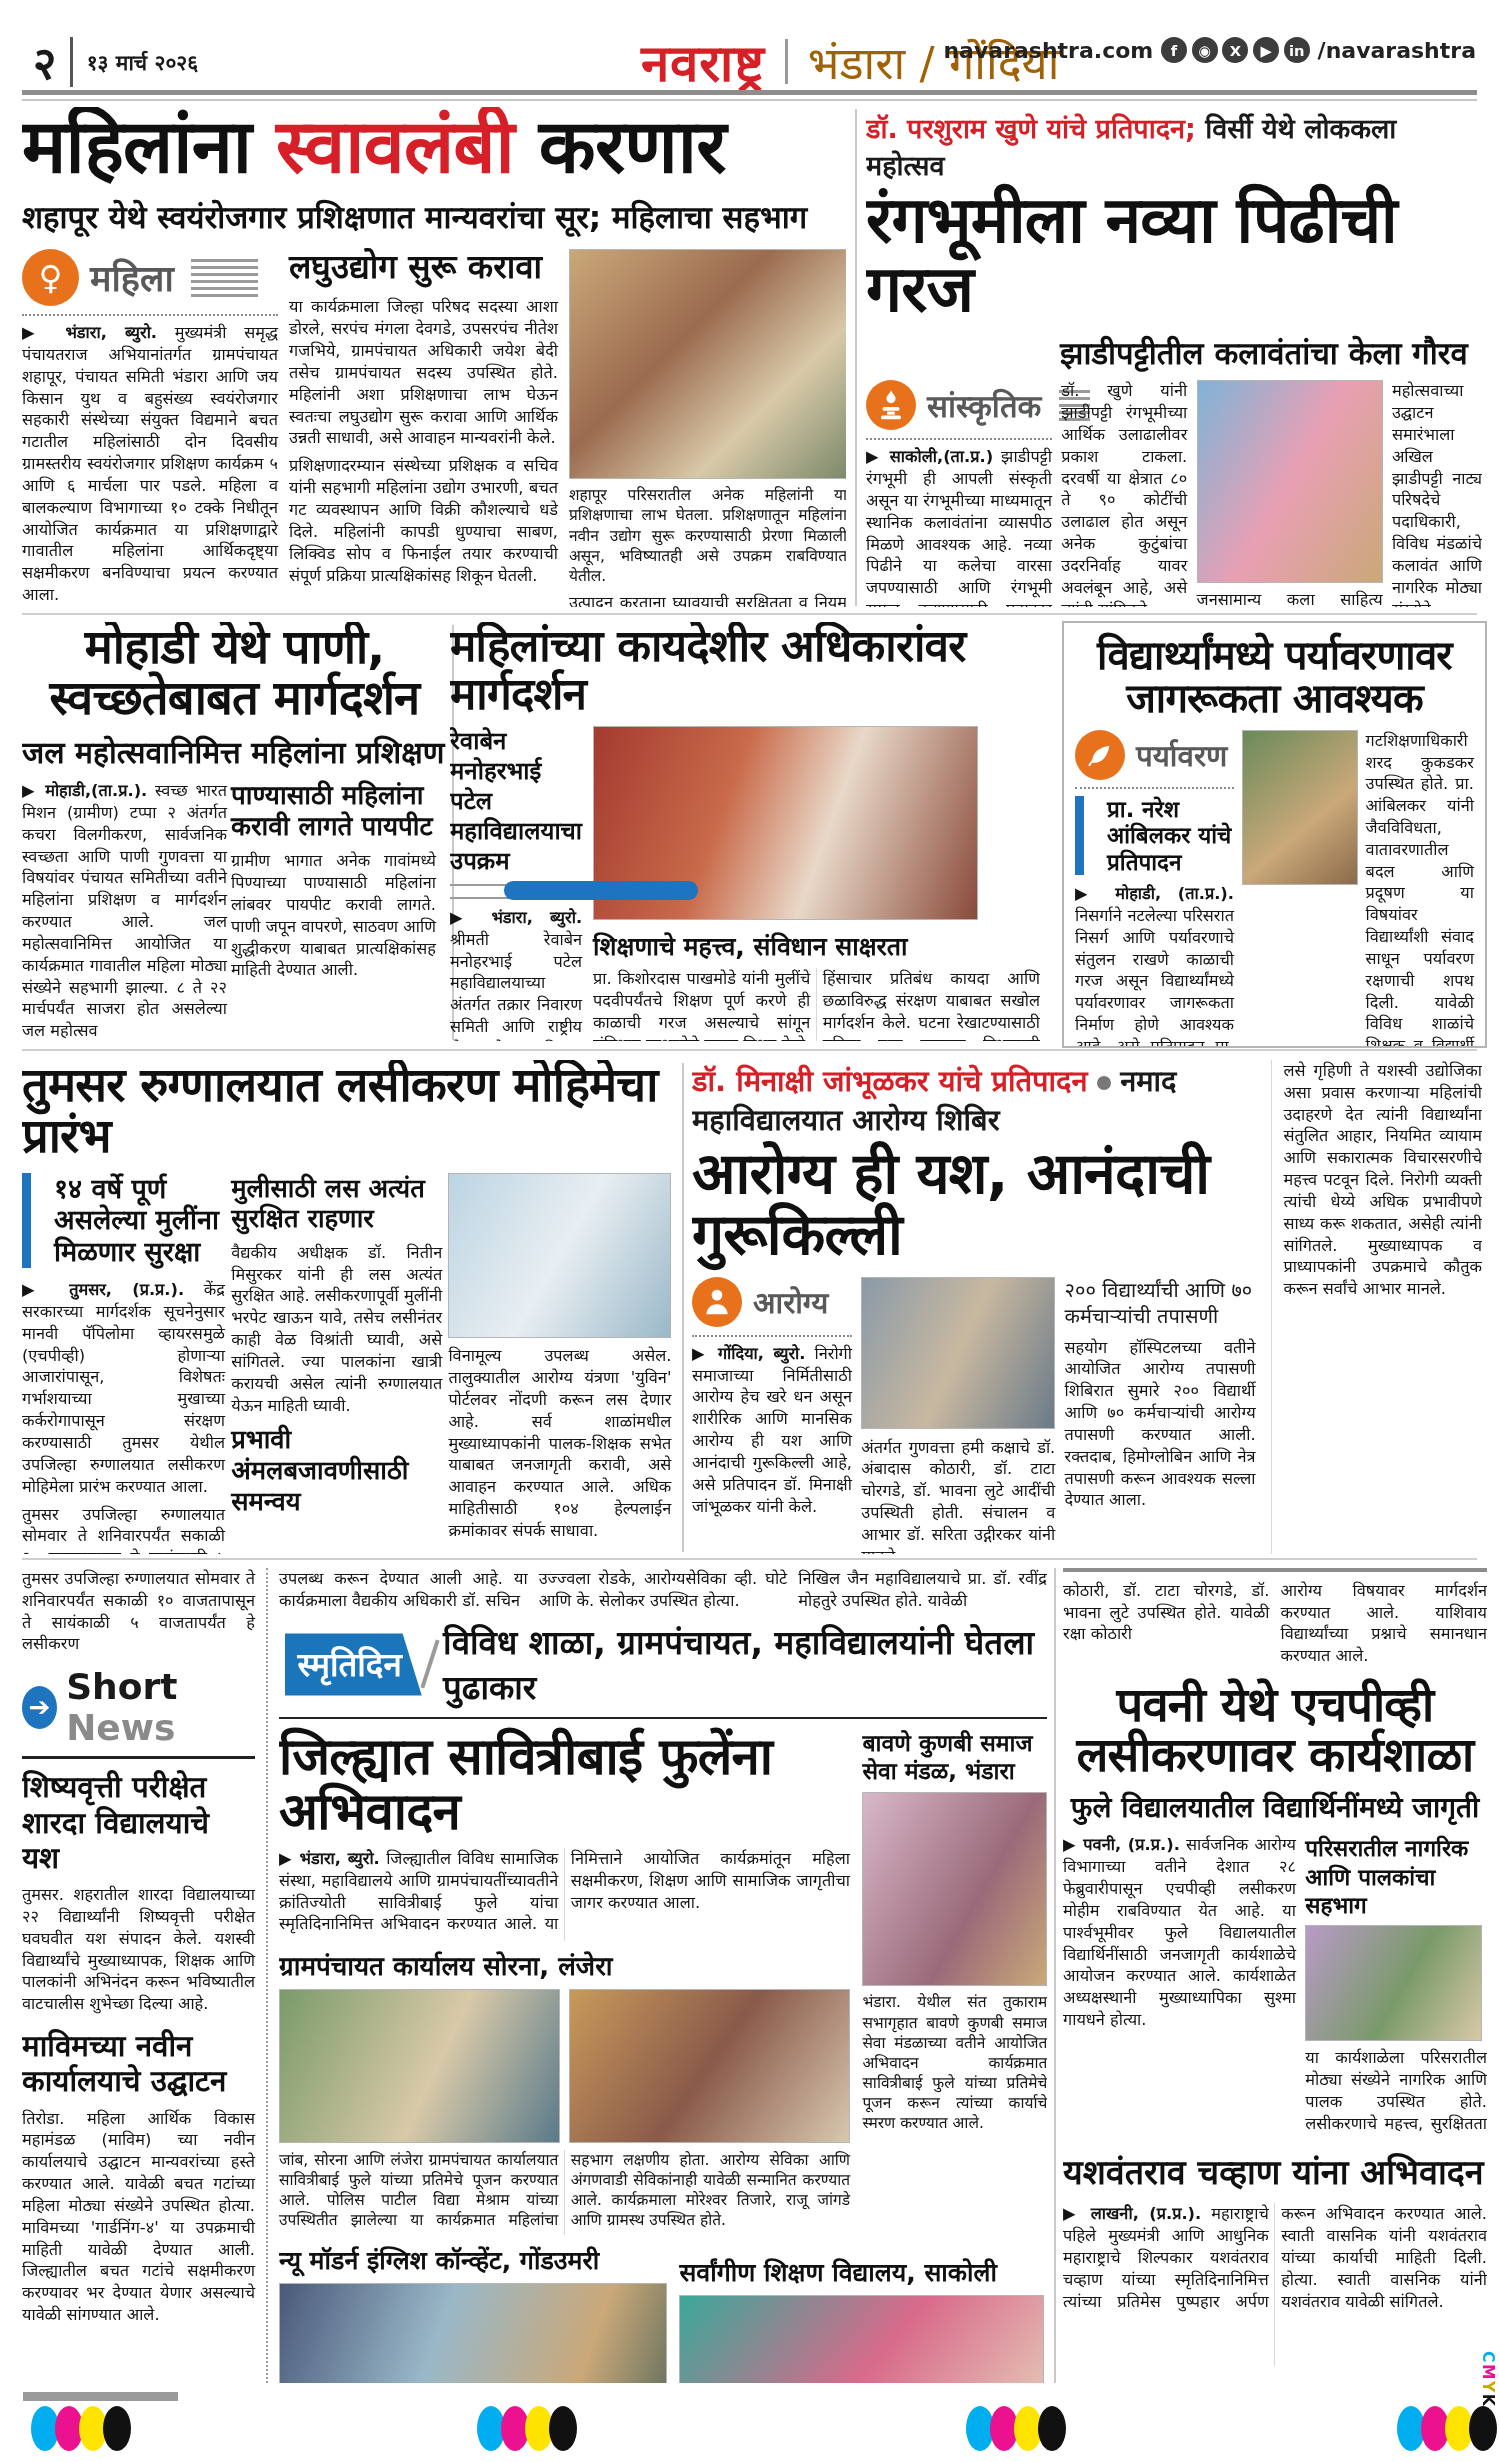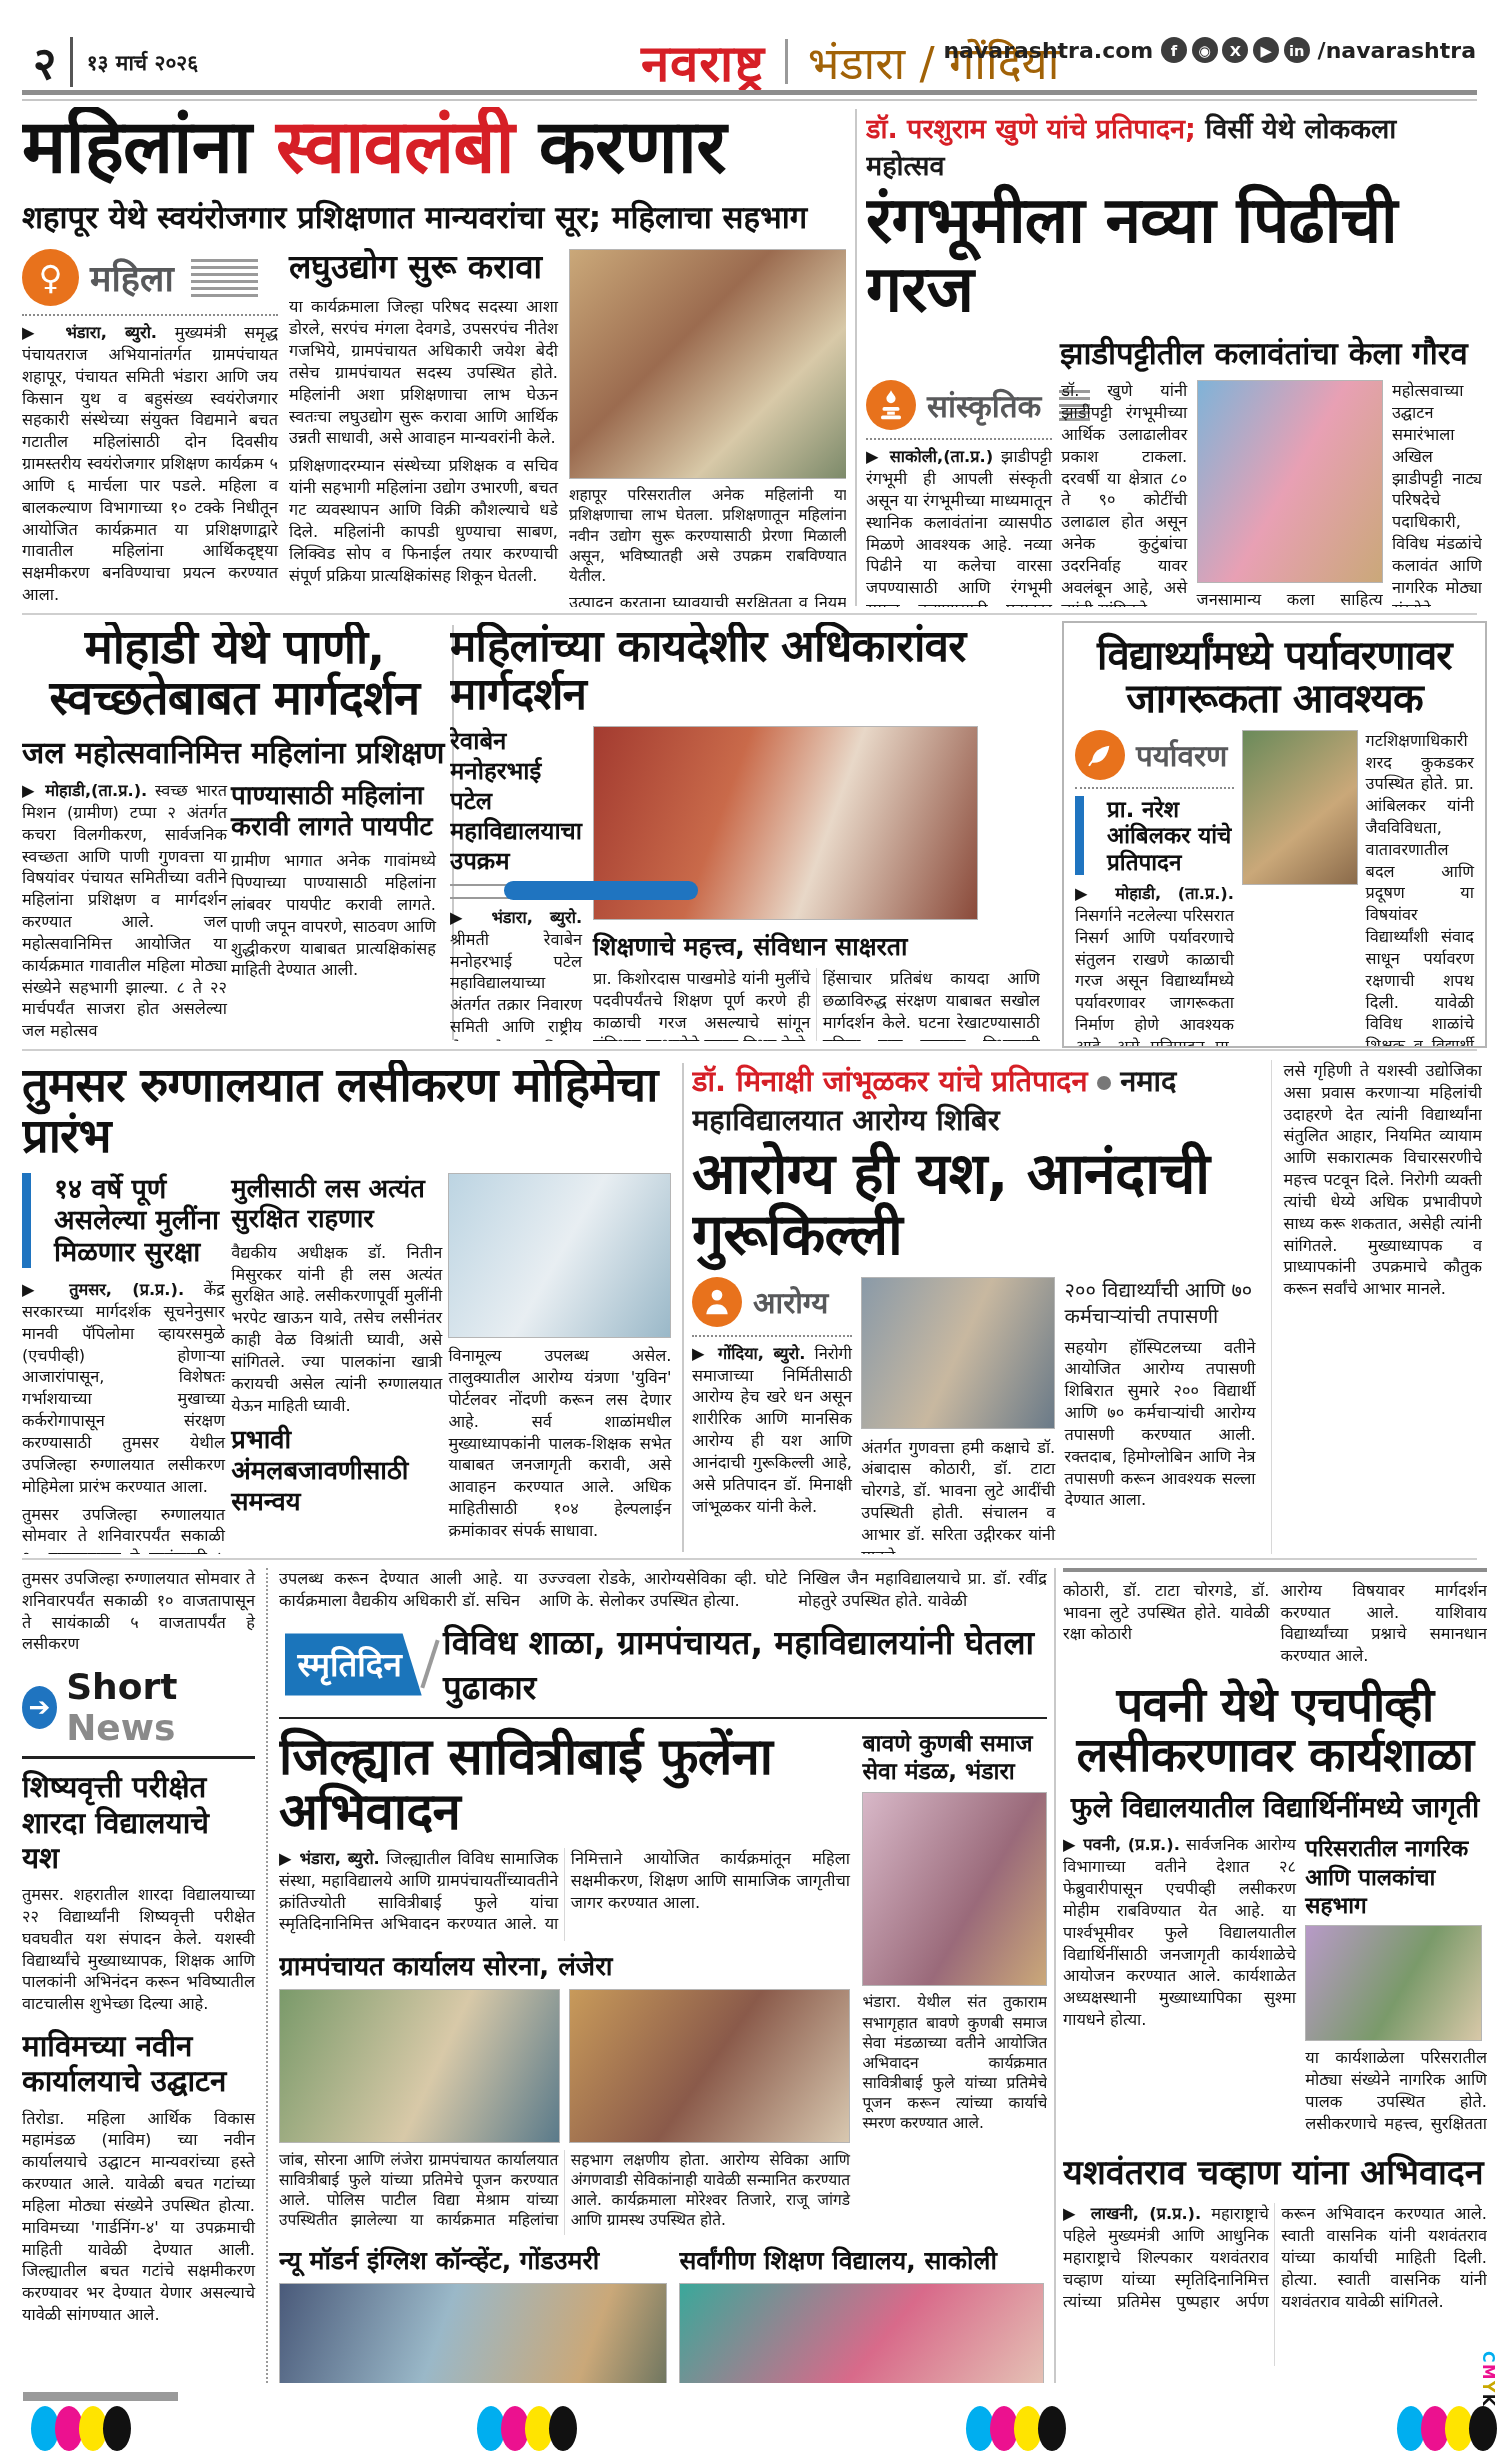--- a/index.html
+++ b/index.html
@@ -369,21 +369,21 @@
         <div class="photo" style="width:185px;height:194px;margin-top:6.2px;background:linear-gradient(120deg,#d8b8c8,#9a6a7a 60%,#caa879);"></div>
         <div class="cap" style="margin-top:6.2px;">भंडारा. येथील संत तुकाराम सभागृहात बावणे कुणबी समाज सेवा मंडळाच्या वतीने आयोजित अभिवादन कार्यक्रमात सावित्रीबाई फुले यांच्या प्रतिमेचे पूजन करून त्यांच्या कार्याचे स्मरण करण्यात आले.</div>
       </div>
     </div>
     <div style="display:flex;gap:12.4px;margin-top:7.8px;">
       <div style="width:388px;">
         <div class="sub" style="font-size:25px;">न्यू मॉडर्न इंग्लिश कॉन्व्हेंट, गोंडउमरी</div>
         <div class="photo" style="width:388px;height:163px;margin-top:6.2px;background:linear-gradient(110deg,#4a5a7a,#9ab8c8 40%,#caa879 75%,#5a6a5a);"></div>
 
       </div>
-      <div style="flex:1;">
+      <div style="flex:1;margin-top:12px;">
         <div class="sub" style="font-size:25px;">सर्वांगीण शिक्षण विद्यालय, साकोली</div>
         <div class="photo" style="width:365px;height:163px;margin-top:6.2px;background:linear-gradient(130deg,#3aa89a,#d86a8a 50%,#e8d8c0);"></div>
 
       </div>
     </div>
   </div>
 
   <div class="a vrule" style="left:1054px;top:1568px;height:815px;"></div>
 
   <div class="art" style="left:1063px;top:1568px;width:424px;height:567px;">

